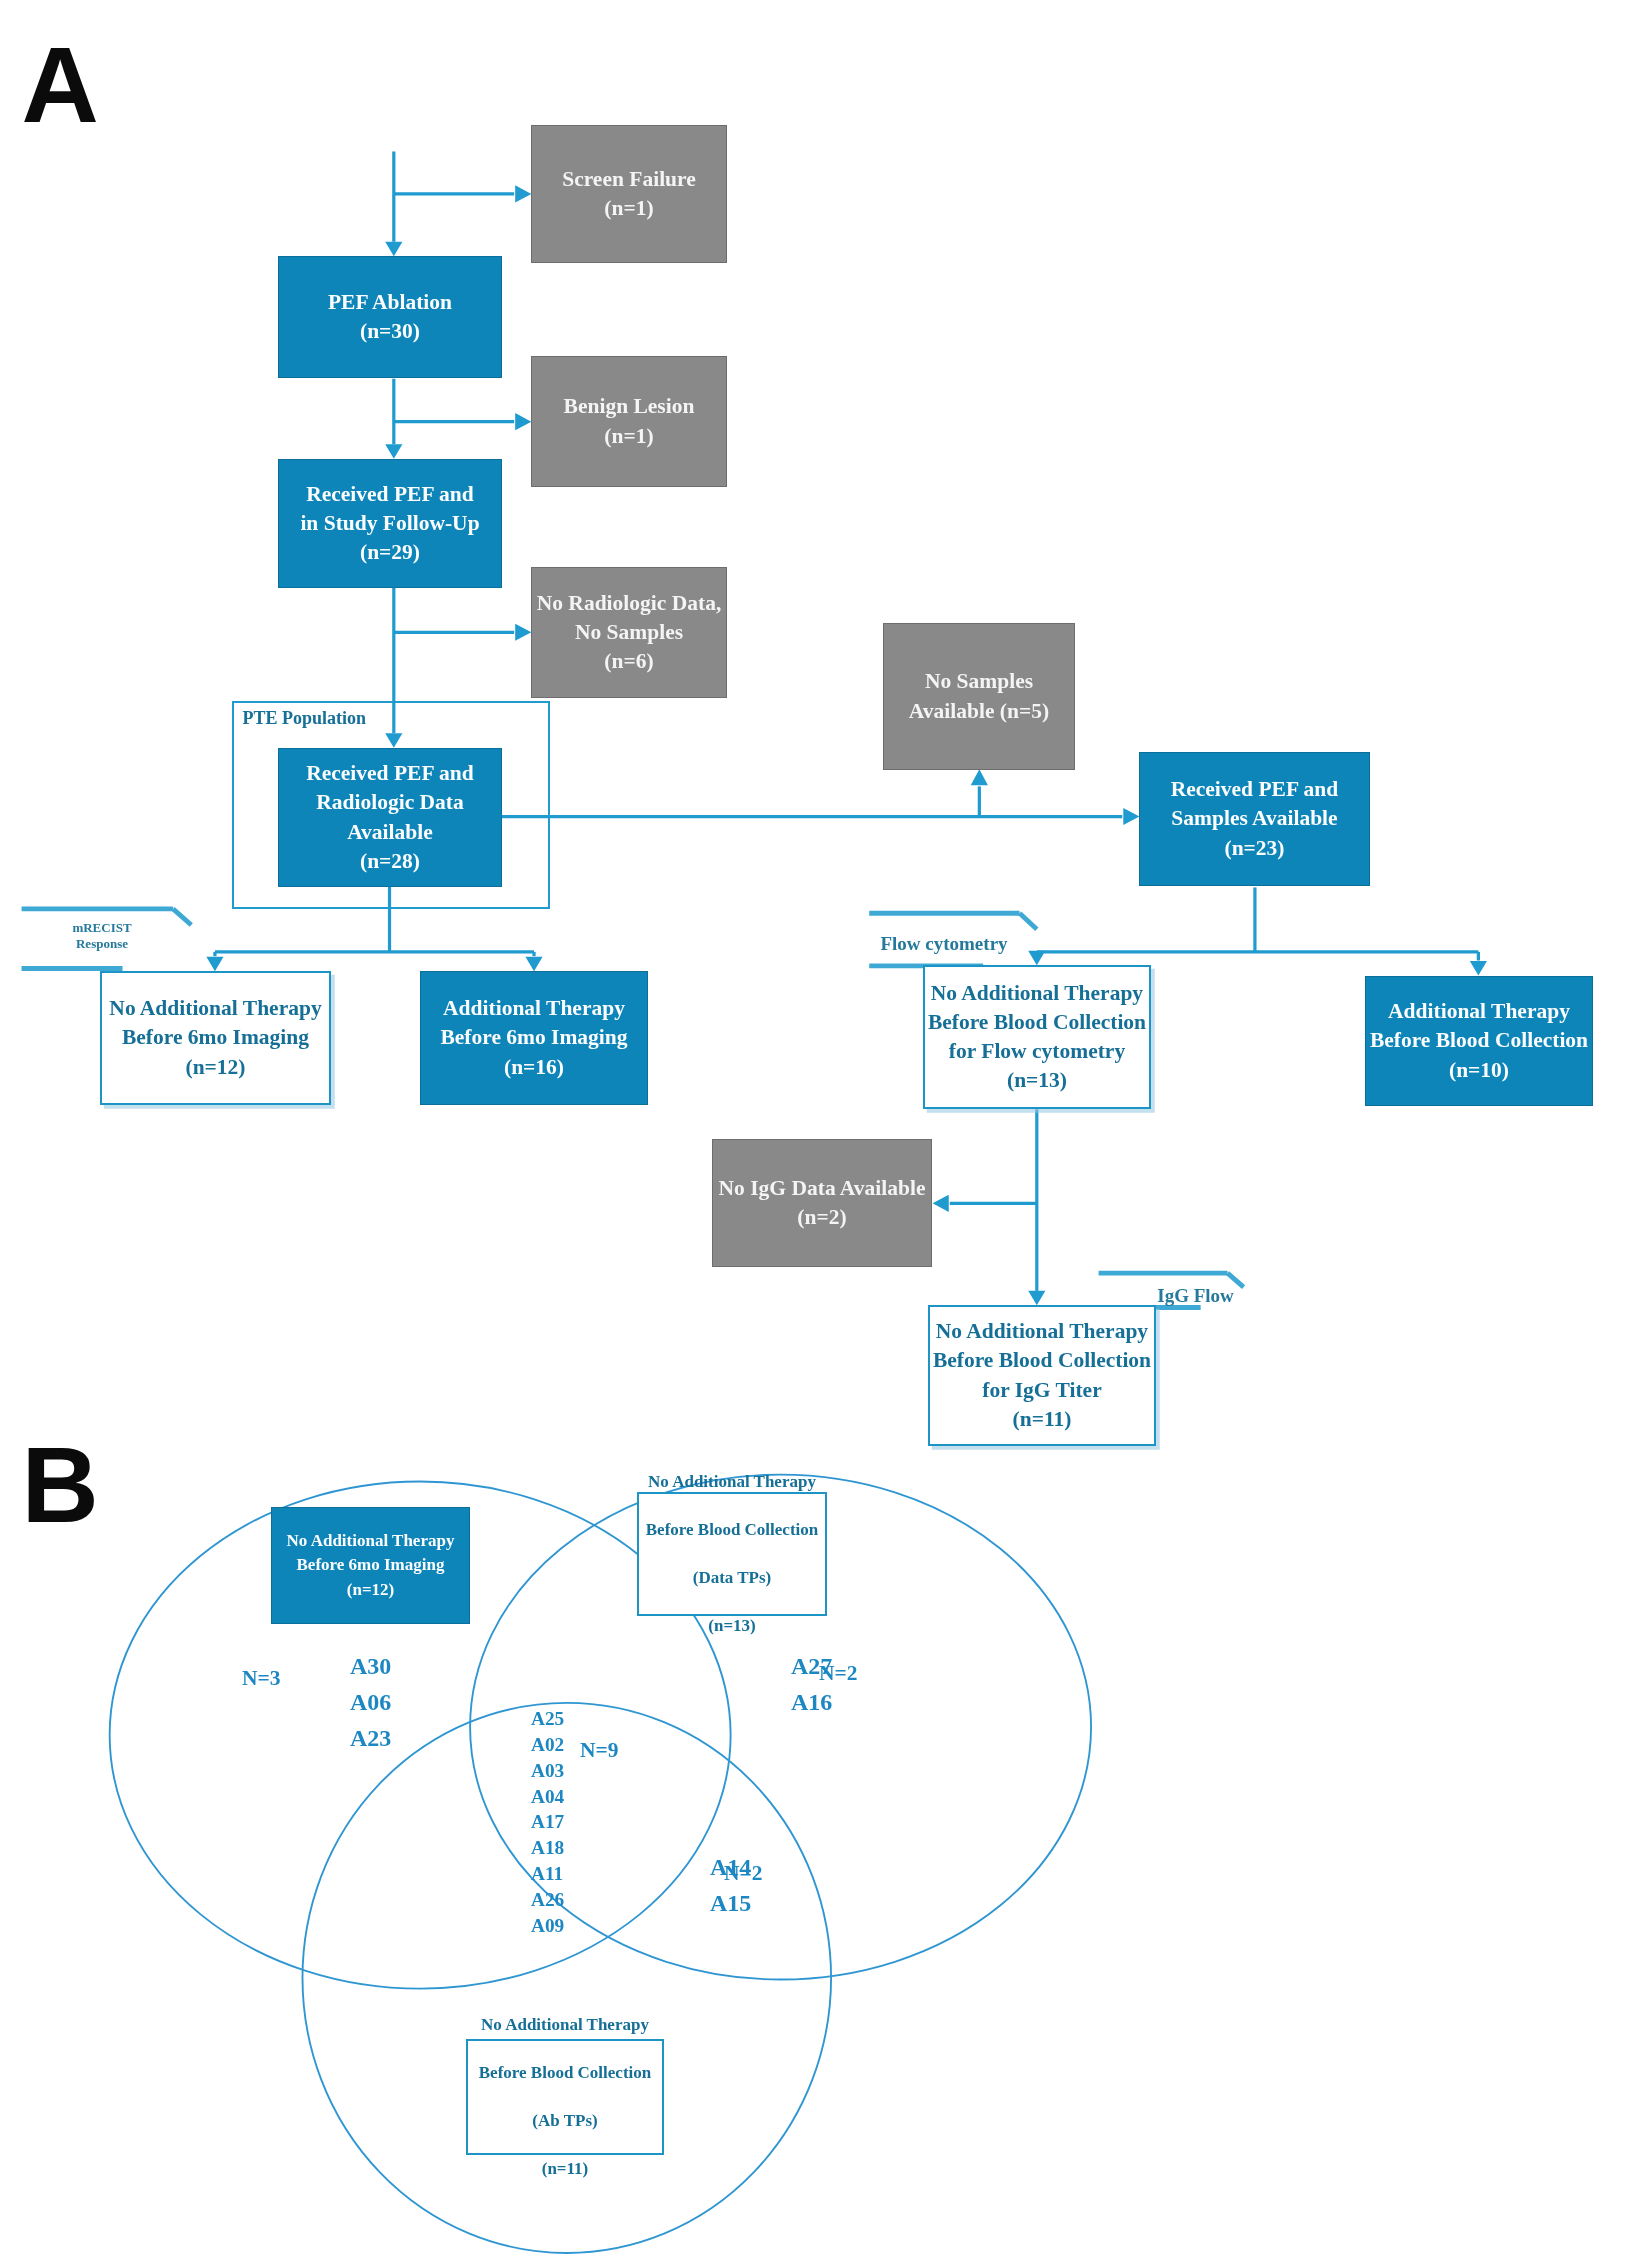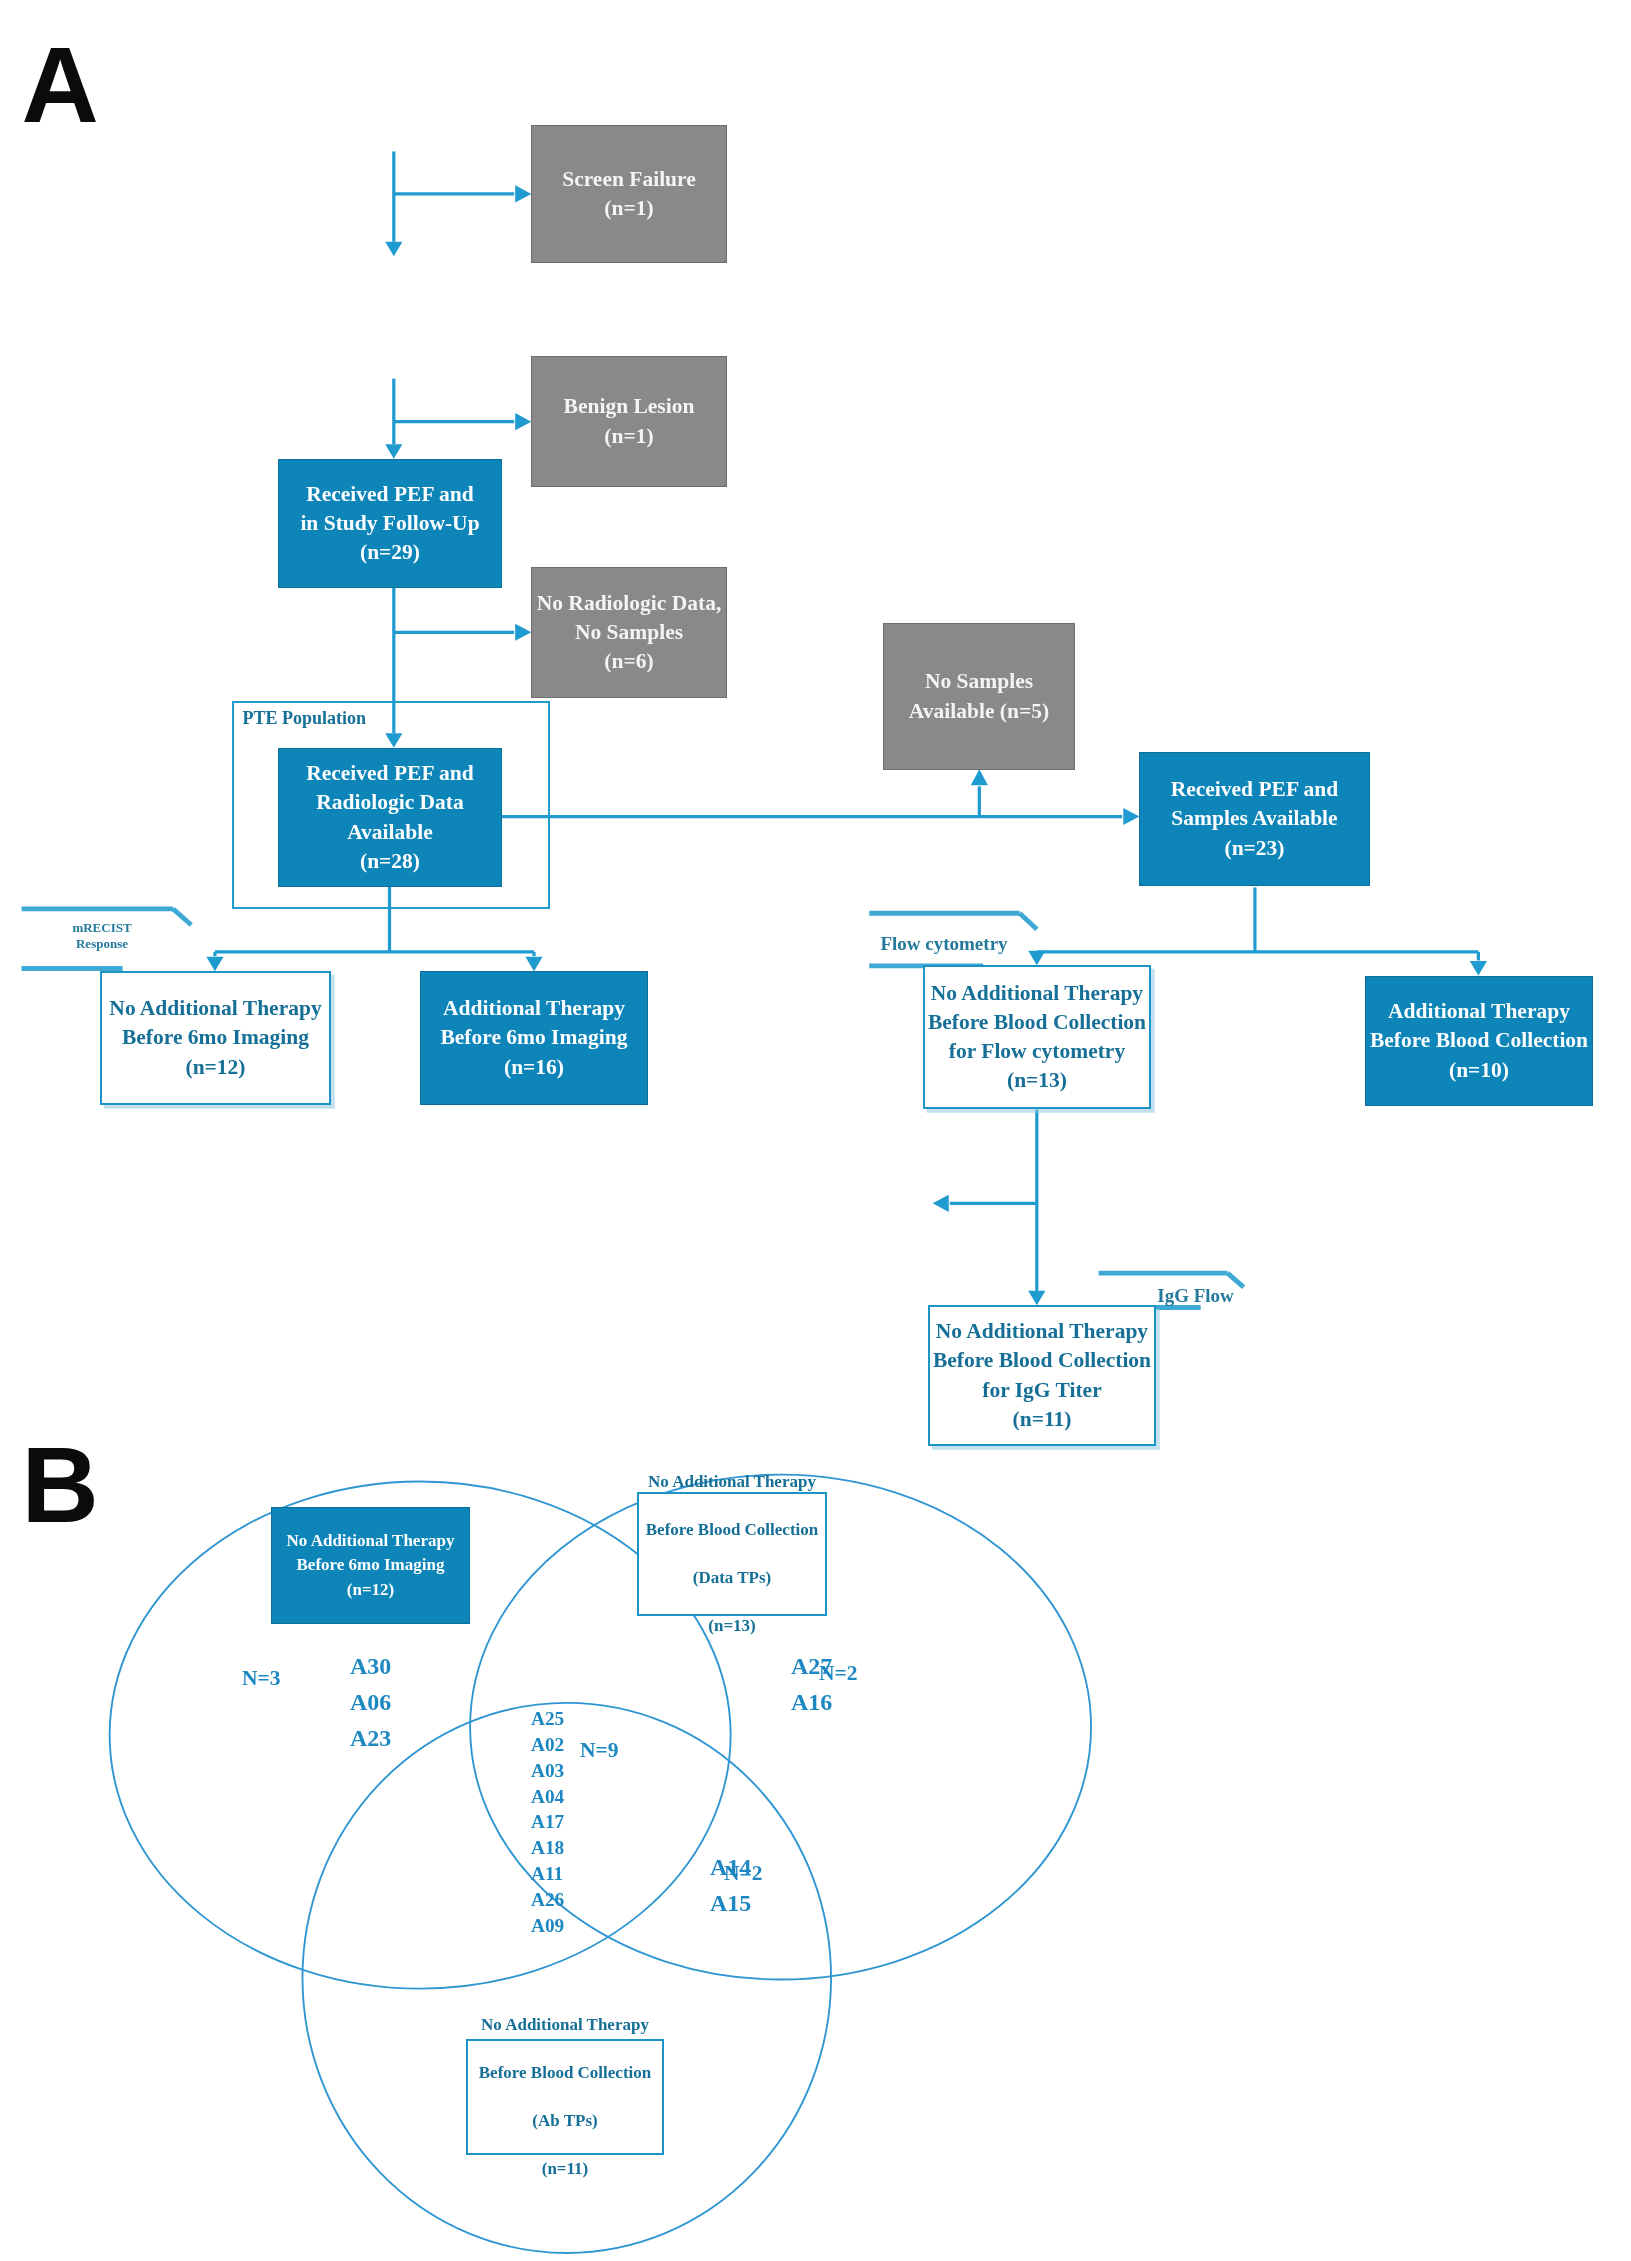--- a/index.html
+++ b/index.html
@@ -113,20 +113,22 @@
     <ellipse cx="1453" cy="3215" rx="578" ry="470" stroke="#2f96d2" stroke-width="3.5"></ellipse>
     <ellipse cx="1055" cy="3682" rx="492" ry="512" stroke="#2f96d2" stroke-width="3.5"></ellipse>
   </svg>
 
   <div class="panel-letter" style="left:21.5px;top:32px">A</div>
 
 
   <div class="node gray" style="left:531px;top:125px;width:196px;height:138px">Screen Failure
 (n=1)</div>
 
+  <div class="node blue" style="left:278px;top:256px;width:224px;height:122px">PEF Ablation
+(n=30)</div>
 
   <div class="node gray" style="left:531px;top:356px;width:196px;height:131px">Benign Lesion
 (n=1)</div>
 
   <div class="node blue" style="left:278px;top:459px;width:224px;height:129px">Received PEF and
 in Study Follow-Up
 (n=29)</div>
 
   <div class="node gray" style="left:531px;top:567px;width:196px;height:131px">No Radiologic Data,
 No Samples
@@ -163,20 +165,22 @@
 
   <div class="node white" style="left:923px;top:965px;width:228px;height:144px">No Additional Therapy
 Before Blood Collection
 for Flow cytometry
 (n=13)</div>
 
   <div class="node blue" style="left:1365px;top:976px;width:228px;height:130px">Additional Therapy
 Before Blood Collection
 (n=10)</div>
 
+  <div class="node gray" style="left:712px;top:1139px;width:220px;height:128px">No IgG Data Available
+(n=2)</div>
 
   <div class="annotation" style="left:1123px;top:1284px;width:145px;font-size:19px">IgG Flow</div>
 
   <div class="node white" style="left:928px;top:1305px;width:228px;height:141px">No Additional Therapy
 Before Blood Collection
 for IgG Titer
 (n=11)</div>
 
   <div class="panel-letter" style="left:21.5px;top:1432px">B</div>
 

